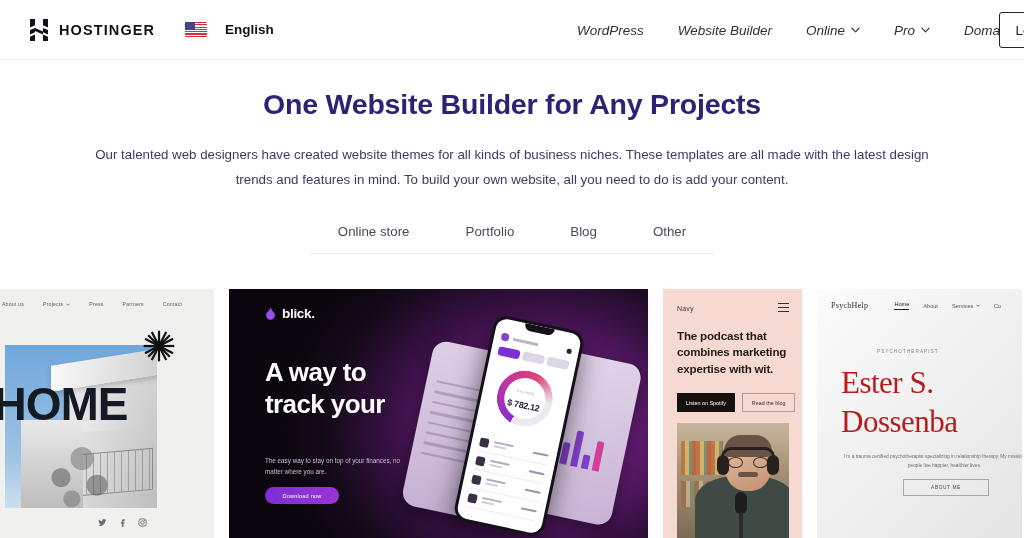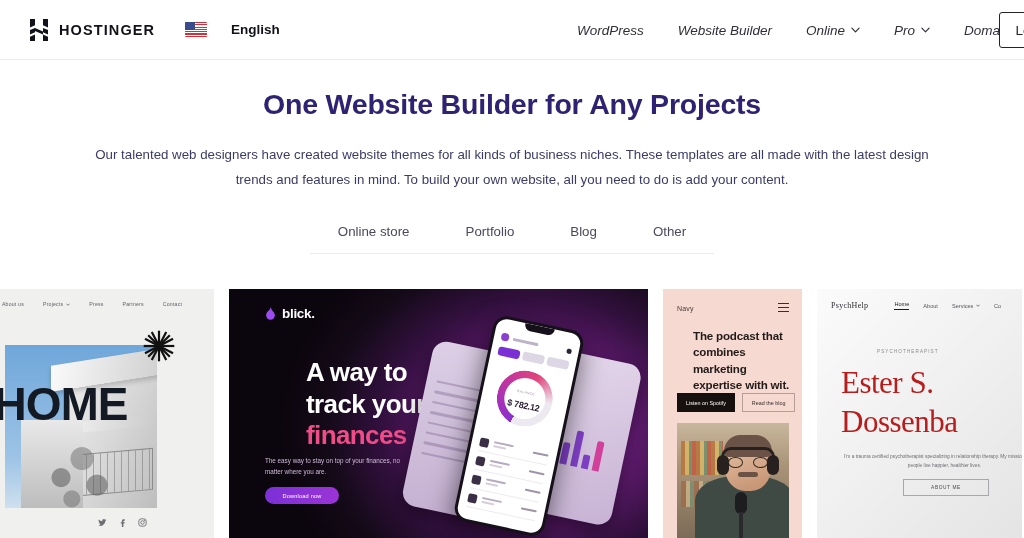--- a/index.html
+++ b/index.html
@@ -23,21 +23,21 @@
   .brand-zone {
     display: flex; align-items: center;
     margin-left: 28px; gap: 30px;
   }
   .logo-wrap { display: flex; align-items: center; gap: 9px; }
   .logo-mark { width: 22px; height: 24px; display: block; }
   .logo-text {
     font-size: 14.5px; font-weight: bold; letter-spacing: 1.1px;
     color: #12121a;
   }
-  .lang { display: flex; align-items: center; gap: 24px; cursor: pointer; }
+  .lang { display: flex; align-items: center; gap: 18px; cursor: pointer; }
   .flag {
     width: 22px; height: 15px; border-radius: 1px;
     position: relative; overflow: hidden; display: block;
     background: #fff;
   }
   .flag .stripes {
     position: absolute; inset: 0;
     background: repeating-linear-gradient(
       to bottom,
       #d4303c 0, #d4303c 1.15px,
@@ -210,21 +210,21 @@
   }
   .c2-logo {
     position: absolute; left: 36px; top: 17px;
     display: flex; align-items: center; gap: 6px;
     color: #fff; font-size: 13.5px; font-weight: bold; letter-spacing: -.3px;
   }
   .c2-flame { width: 11px; height: 14px; display: block; }
   .c2-h {
     position: absolute; left: 36px; top: 68px;
     font-size: 26px; font-weight: 800; line-height: 1.22;
-    color: #fff; letter-spacing: -.6px; margin-left: 41px;
+    color: #fff; letter-spacing: -.6px;
   }
   .c2-h .pink { color: #ef4c88; }
   .c2-sub {
     position: absolute; left: 36px; top: 166px;
     width: 152px; font-size: 6.3px; line-height: 1.75; color: #cdb9d6;
   }
   .c2-btn {
     position: absolute; left: 36px; top: 198px;
     width: 74px; height: 17px; border-radius: 9px;
     background: linear-gradient(90deg,#7b30d6,#9b34d6);
@@ -308,21 +308,21 @@
   .c3-top {
     position: absolute; left: 14px; right: 13px; top: 14px;
     display: flex; align-items: center; justify-content: space-between;
   }
   .c3-brand { font-size: 7px; color: #4a3b38; letter-spacing: .2px; }
   .c3-burger { width: 11px; display: block; }
   .c3-burger i { display: block; height: 1.4px; background: #3a2e2c; margin-bottom: 2.6px; }
   .c3-h {
     position: absolute; left: 14px; right: 10px; top: 39px;
     font-size: 11.6px; font-weight: bold; line-height: 1.42;
-    color: #221b1a; letter-spacing: -.2px; margin-left: 16px;
+    color: #221b1a; letter-spacing: -.2px;
   }
   .c3-btns {
     position: absolute; left: 14px; top: 104px;
     display: flex; gap: 7px;
   }
   .c3-b1, .c3-b2 {
     height: 19px; display: flex; align-items: center; justify-content: center;
     font-size: 5.4px; padding: 0 9px; white-space: nowrap;
   }
   .c3-b1 { background: #16100f; color: #fff; }
@@ -572,21 +572,20 @@
     <div class="c2-logo">
       <svg class="c2-flame" viewBox="0 0 12 16">
         <path fill="#9b4cf0" d="M6 0C6 4 1 5 1 9.5A5 5 0 0 0 11 9.5C11 6 8 5.5 6 0z"></path>
       </svg>
       <span>blick.</span>
     </div>
 
     <div class="c2-h">
       <div>A way to</div>
       <div>track your</div>
-      <div class="pink">finances</div>
     </div>
 
     <div class="c2-sub">The easy way to stay on top of your finances, no matter where you are.</div>
     <div class="c2-btn">Download now</div>
 
     <div class="phone-stack">
       <div class="ph ph-back-l">
         <div class="ph-lns">
             <i></i>
             <i></i>

